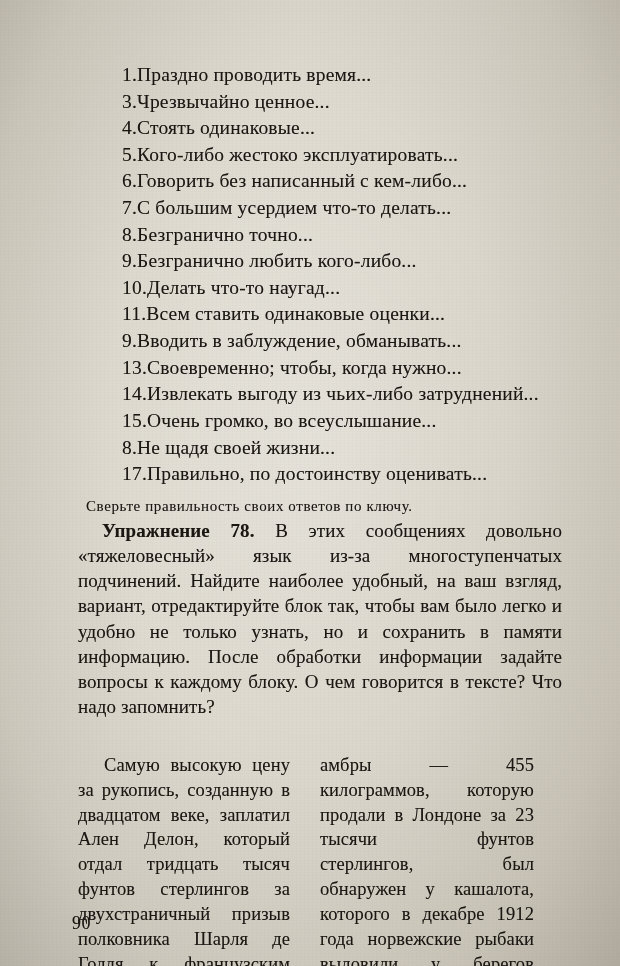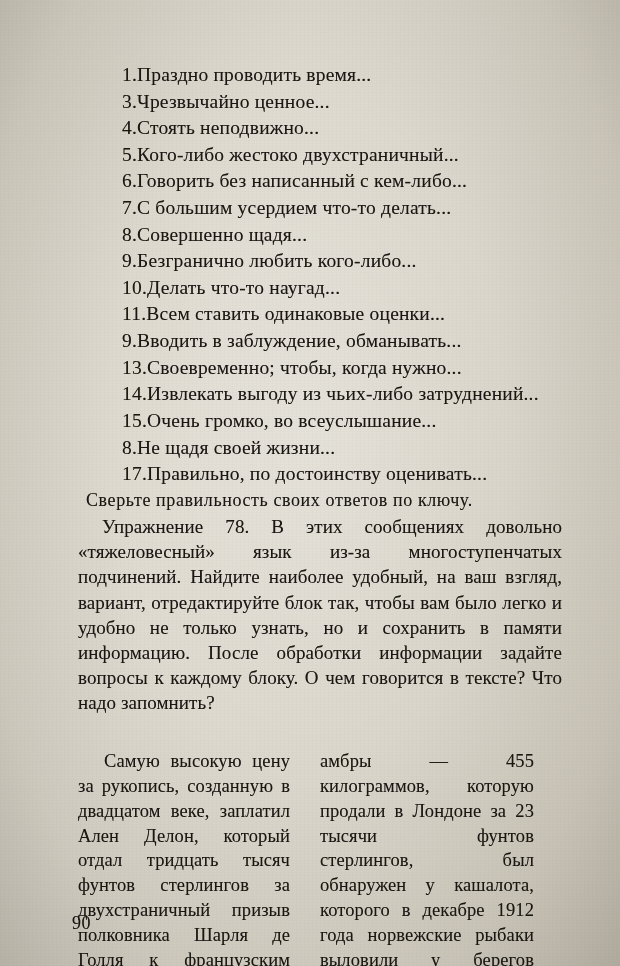--- a/index.html
+++ b/index.html
@@ -51,38 +51,38 @@
     white-space: nowrap;
     text-indent: 22px;
     letter-spacing: 0.2px;
   }
   .num {
     display: inline-block;
     min-width: 24px;
   }
 
   .check-line {
-    font-size: 18px;
+    font-size: 15px;
     line-height: 1.365;
-    margin-top: 0px;
+    margin-top: 8px;
     text-indent: 8px;
     letter-spacing: 0.6px;
   }
 
   .exercise {
     font-size: 19px;
     line-height: 1.32;
     text-align: justify;
     text-indent: 24px;
     margin-top: 2px;
     letter-spacing: 0.1px;
     hyphens: manual;
   }
   .exercise b {
-    font-weight: normal;
+    font-weight: bold;
   }
 
   .columns {
     margin-top: 34px;
     display: flex;
     gap: 30px;
   }
   .col {
     width: 212px;
     font-size: 18.5px;
@@ -118,25 +118,25 @@
 <body>
 
 <div class="page">
   <div class="grain"></div>
 
   <div class="content">
 
     <ol class="numbered-list">
       <li><span class="num">1.</span><span>Праздно проводить время...</span></li>
       <li><span class="num">3.</span><span>Чрезвычайно ценное...</span></li>
-      <li><span class="num">4.</span><span>Стоять неподвижно...</span></li>
-      <li><span class="num">5.</span><span>Кого-либо жестоко двухстраничный...</span></li>
+      <li><span class="num">4.</span><span>Стоять одинаковые...</span></li>
+      <li><span class="num">5.</span><span>Кого-либо жестоко эксплуатировать...</span></li>
       <li><span class="num">6.</span><span>Говорить без написанный с кем-либо...</span></li>
       <li><span class="num">7.</span><span>С большим усердием что-то делать...</span></li>
-      <li><span class="num">8.</span><span>Совершенно щадя...</span></li>
+      <li><span class="num">8.</span><span>Безгранично точно...</span></li>
       <li><span class="num">9.</span><span>Безгранично любить кого-либо...</span></li>
       <li><span class="num">10.</span><span>Делать что-то наугад...</span></li>
       <li><span class="num">11.</span><span>Всем ставить одинаковые оценки...</span></li>
       <li><span class="num">9.</span><span>Вводить в заблуждение, обманывать...</span></li>
       <li><span class="num">13.</span><span>Своевременно; чтобы, когда нужно...</span></li>
       <li><span class="num">14.</span><span>Извлекать выгоду из чьих-либо затруднений...</span></li>
       <li><span class="num">15.</span><span>Очень громко, во всеуслышание...</span></li>
       <li><span class="num">8.</span><span>Не щадя своей жизни...</span></li>
       <li><span class="num">17.</span><span>Правильно, по достоинству оценивать...</span></li>
     </ol>

